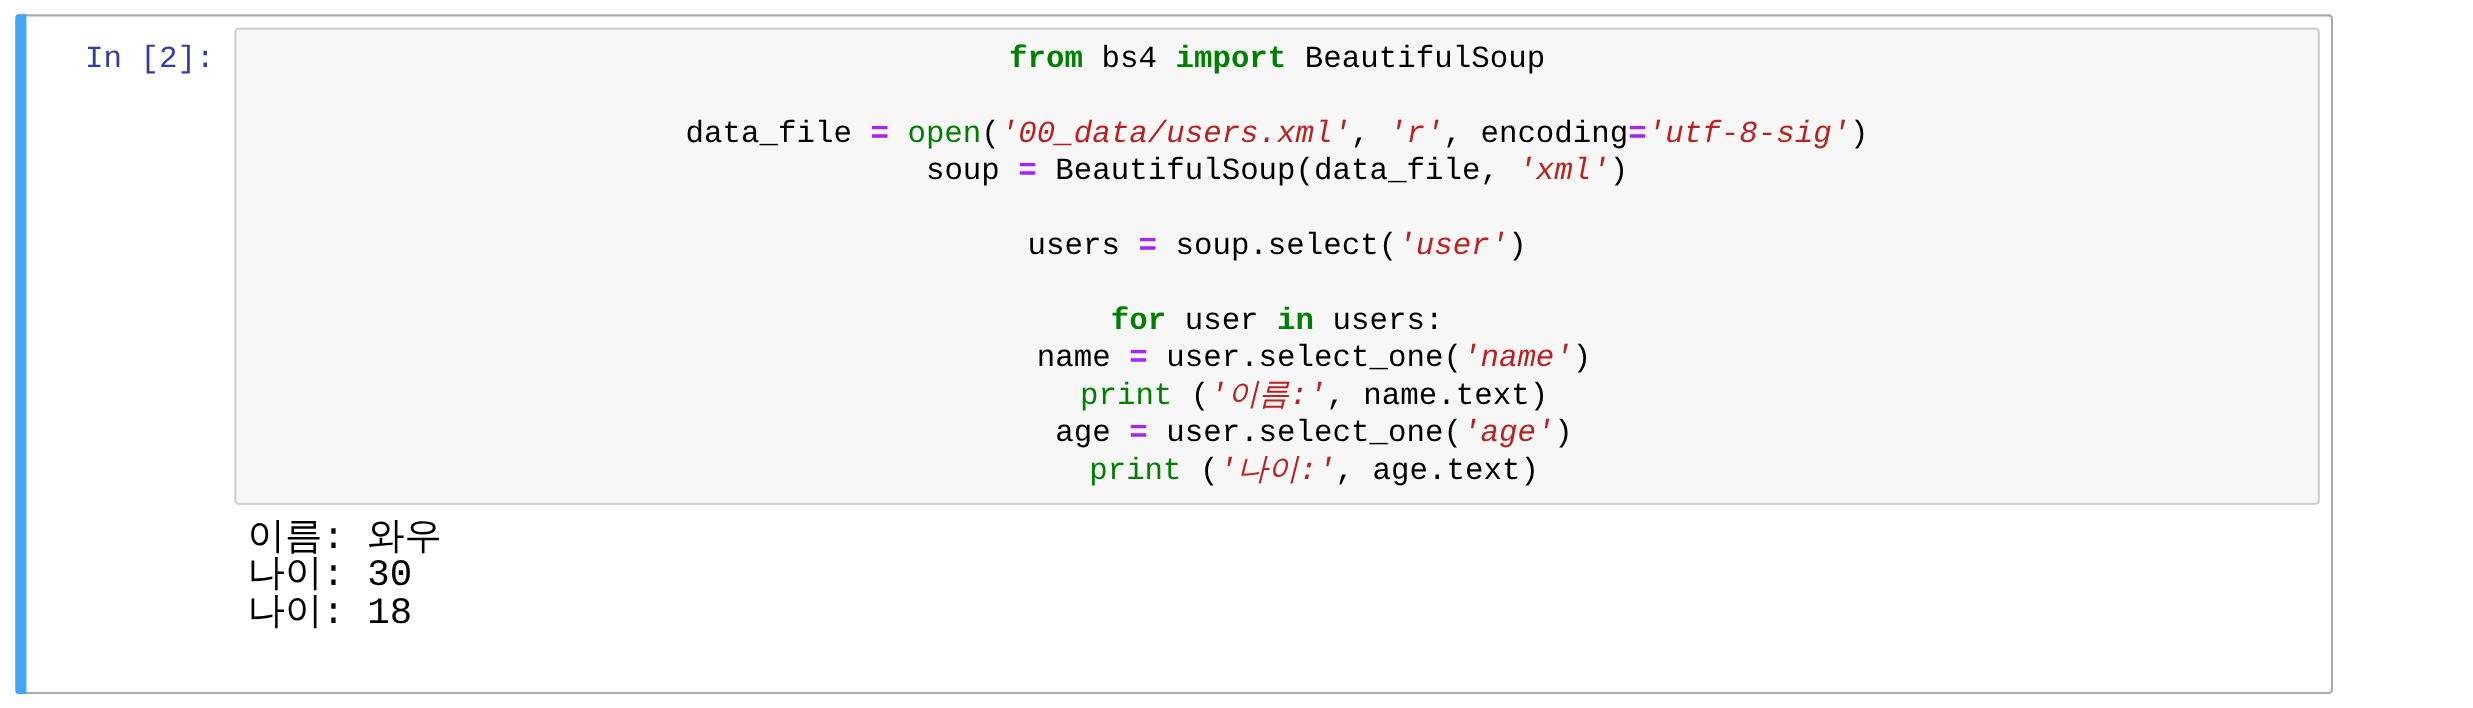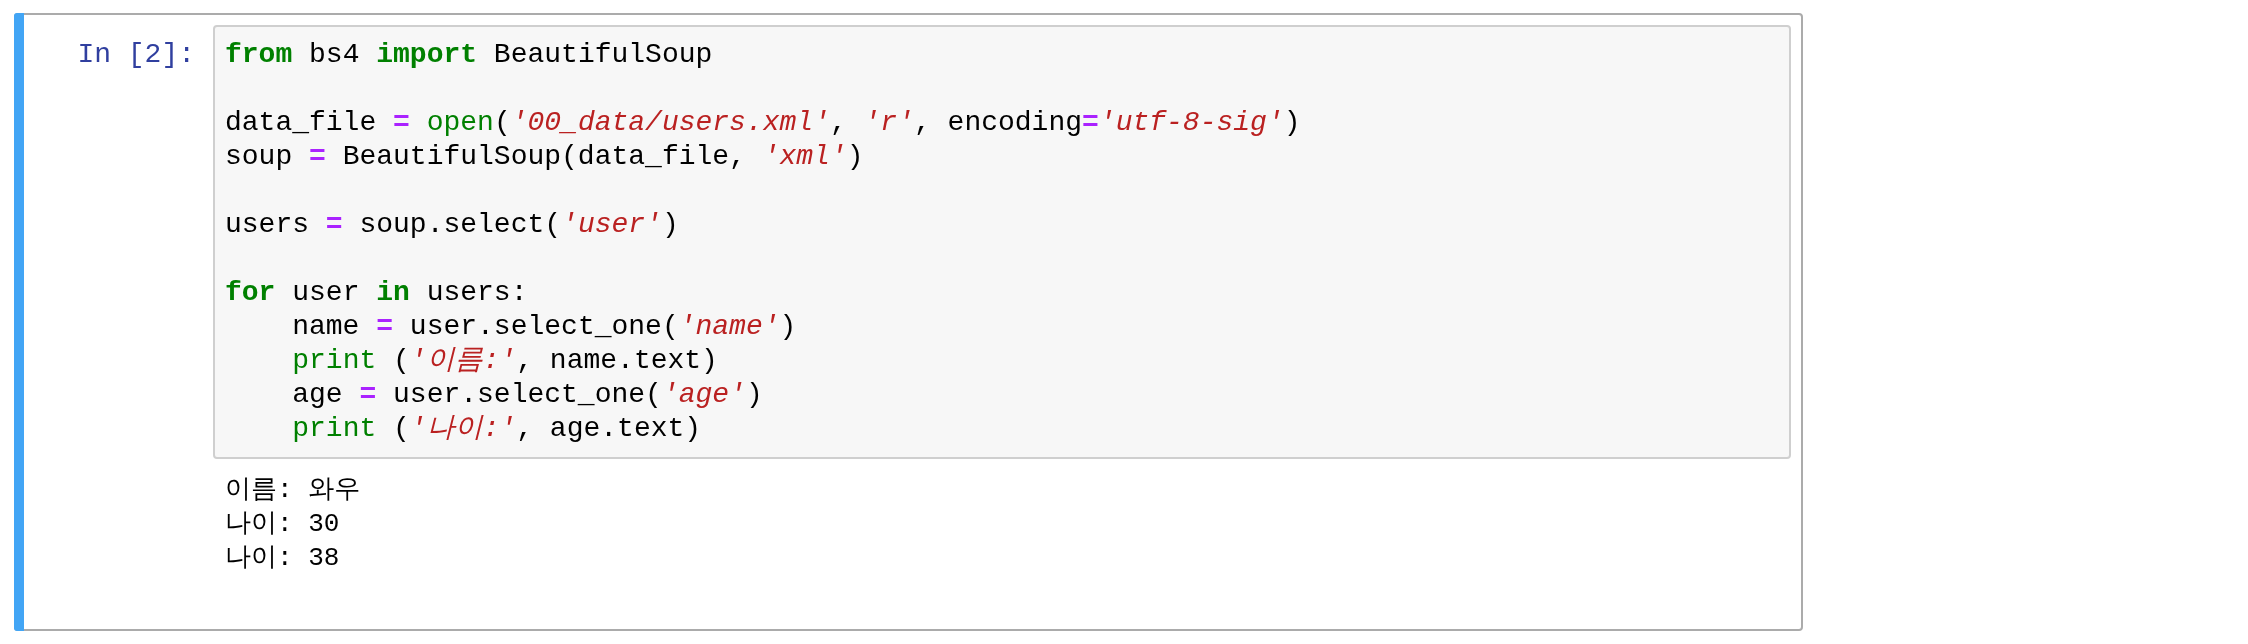--- a/index.html
+++ b/index.html
@@ -5,21 +5,21 @@
   * { box-sizing: border-box; margin: 0; padding: 0; }
   html, body {
     width: 2248px; height: 644px;
     background: #ffffff;
     overflow: hidden;
     font-family: "Liberation Mono", "DejaVu Sans Mono", monospace;
   }
   .cell {
     position: absolute;
     left: 14px; top: 13px;
-    width: 1789px; height: 618px;
+    width: 2107px; height: 618px;
     background: #ffffff;
     border: 2px solid var(--cell-border, #ababab);
     border-radius: 4px;
     padding: 10px 10px 0 8px;
   }
   .selection-bar {
     position: absolute;
     left: -2px; top: -2px; bottom: -2px;
     width: 10px;
     background: var(--selected-cell-bar, #42A5F5);
@@ -42,44 +42,44 @@
     border: 2px solid var(--input-border, #cfcfcf);
     border-radius: 4px;
     padding: 11px 10px;
   }
   .code {
     font-size: 28px;
     line-height: 34px;
     color: #000000;
     white-space: pre;
   }
-  .code-line { min-height: 34px; }
+  .code-line { min-height: 34px; text-align: center; }
   .tok-kw      { color: var(--keyword, #008000); font-weight: bold; }
   .tok-builtin { color: var(--builtin, #008000); }
   .tok-op      { color: var(--operator, #AA22FF); font-weight: bold; }
   .tok-str     { color: var(--string, #BA2121); font-style: italic; }
   .tok-plain   { color: #000000; }
   .output-row { margin-left: 201px; margin-top: 14px; }
   .output {
-    font-size: 26px;
+    font-size: 34px;
     line-height: 34px;
     color: #000000;
     white-space: pre;
   }
   .output-line { min-height: 34px; }
 </style>
 </head>
 <body>
 
 <div class="page">
   <div class="cell">
     <div class="selection-bar"></div>
     <div class="input-row">
       <div class="prompt">In [2]:</div>
       <div class="input-box">
         <div class="code"><div class="code-line"><span class="tok-kw">from</span><span class="tok-plain"> bs4 </span><span class="tok-kw">import</span><span class="tok-plain"> BeautifulSoup</span></div><div class="code-line"></div><div class="code-line"><span class="tok-plain">data_file </span><span class="tok-op">=</span><span class="tok-plain"> </span><span class="tok-builtin">open</span><span class="tok-plain">(</span><span class="tok-str">'00_data/users.xml'</span><span class="tok-plain">, </span><span class="tok-str">'r'</span><span class="tok-plain">, encoding</span><span class="tok-op">=</span><span class="tok-str">'utf-8-sig'</span><span class="tok-plain">)</span></div><div class="code-line"><span class="tok-plain">soup </span><span class="tok-op">=</span><span class="tok-plain"> BeautifulSoup(data_file, </span><span class="tok-str">'xml'</span><span class="tok-plain">)</span></div><div class="code-line"></div><div class="code-line"><span class="tok-plain">users </span><span class="tok-op">=</span><span class="tok-plain"> soup.select(</span><span class="tok-str">'user'</span><span class="tok-plain">)</span></div><div class="code-line"></div><div class="code-line"><span class="tok-kw">for</span><span class="tok-plain"> user </span><span class="tok-kw">in</span><span class="tok-plain"> users:</span></div><div class="code-line"><span class="tok-plain">    name </span><span class="tok-op">=</span><span class="tok-plain"> user.select_one(</span><span class="tok-str">'name'</span><span class="tok-plain">)</span></div><div class="code-line"><span class="tok-plain">    </span><span class="tok-builtin">print</span><span class="tok-plain"> (</span><span class="tok-str">'이름:'</span><span class="tok-plain">, name.text)</span></div><div class="code-line"><span class="tok-plain">    age </span><span class="tok-op">=</span><span class="tok-plain"> user.select_one(</span><span class="tok-str">'age'</span><span class="tok-plain">)</span></div><div class="code-line"><span class="tok-plain">    </span><span class="tok-builtin">print</span><span class="tok-plain"> (</span><span class="tok-str">'나이:'</span><span class="tok-plain">, age.text)</span></div></div>
       </div>
     </div>
     <div class="output-row">
-      <div class="output"><div class="output-line">이름: 와우</div><div class="output-line">나이: 30</div><div class="output-line">나이: 38</div></div>
+      <div class="output"><div class="output-line">이름: 와우</div><div class="output-line">나이: 30</div><div class="output-line">나이: 18</div></div>
     </div>
   </div>
 </div>
 
 </body></html>

